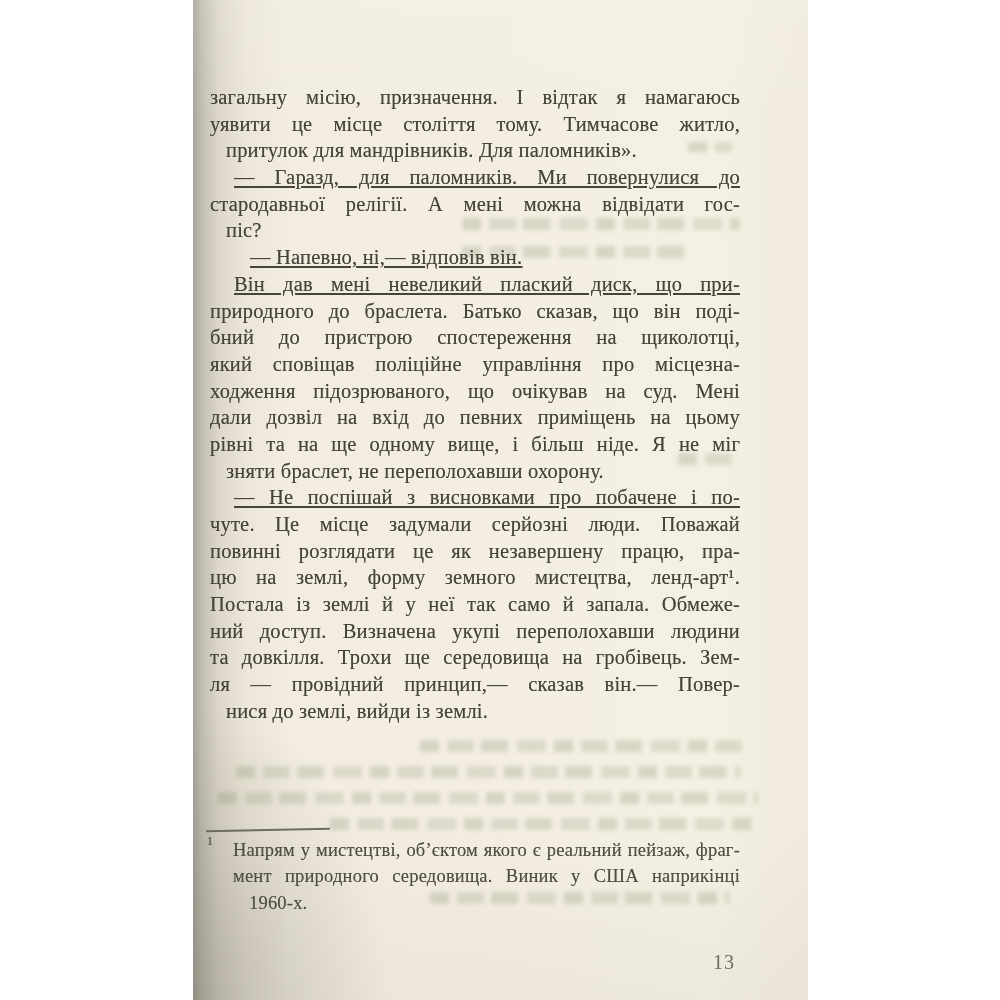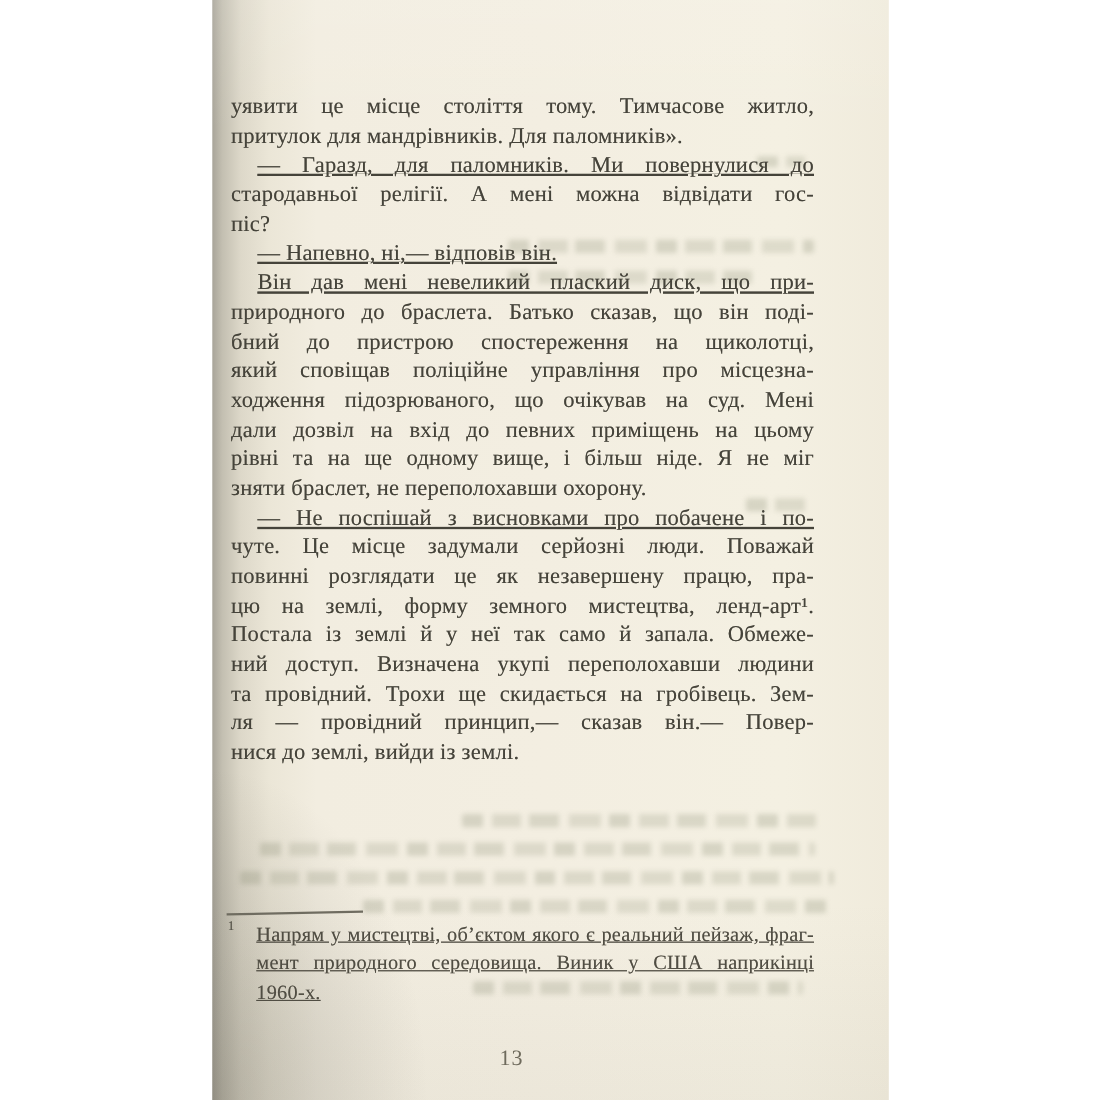--- a/index.html
+++ b/index.html
@@ -39,52 +39,52 @@
   }
   .para { margin: 0; }
   .line {
     height: 26.7px;
     line-height: 26.7px;
     text-align: justify;
     text-align-last: justify;
     white-space: nowrap;
     overflow: visible;
   }
-  .line.no-just { text-align-last: left; white-space: normal; }
+  .line.no-just { text-align-last: left; white-space: normal; margin-left: 16px; }
   .line.indent { padding-left: 24px; text-decoration: underline; }
   
   .footnote-rule {
     position: absolute;
     left: 206px; top: 829px;
     width: 124px; height: 2px;
     background: #6f6c60;
     transform: rotate(-1.2deg);
   }
   .footnote {
     position: absolute;
     left: 233px; top: 837px;
     width: 507px;
     color: #504d43;
     font-size: 18.5px;
     letter-spacing: 0.2px;
     text-shadow: 0 0 0.4px rgba(80,77,67,0.5);
   }
-  .footnote .line { height: 26.3px; line-height: 26.3px; text-decoration: underline; }
+  .footnote .line { height: 26.3px; line-height: 26.3px; }
   .footnote-marker {
     position: absolute;
     left: -26px; top: -3px;
     font-size: 12px;
     color: #56544a;
   }
   
   .page-number {
     position: absolute;
     left: 195px; top: 951px;
     width: 540px;
-    text-align: center;
+    text-align: right;
     font-size: 20px;
     color: #6e6a5c;
     letter-spacing: 1px;
   }
   
   .smudge {
     position: absolute;
     height: 12px;
     border-radius: 2px;
     filter: blur(2.2px);
@@ -118,20 +118,21 @@
   <div class="smudge s3"></div>
   <div class="smudge s4"></div>
   <div class="smudge s5"></div>
   <div class="smudge s6"></div>
   <div class="smudge s7"></div>
   <div class="smudge s8"></div>
   <div class="smudge s9"></div>
 
   <div class="body-text">
       <div class="para">
+        <div class="line">загальну місію, призначення. І відтак я намагаюсь</div>
         <div class="line">уявити це місце століття тому. Тимчасове житло,</div>
         <div class="line no-just">притулок для мандрівників. Для паломників».</div>
       </div>
       <div class="para">
         <div class="line indent">— Гаразд, для паломників. Ми повернулися до</div>
         <div class="line">стародавньої релігії. А мені можна відвідати гос-</div>
         <div class="line no-just">піс?</div>
       </div>
       <div class="para">
         <div class="line indent no-just">— Напевно, ні,— відповів він.</div>
@@ -146,21 +147,21 @@
         <div class="line">рівні та на ще одному вище, і більш ніде. Я не міг</div>
         <div class="line no-just">зняти браслет, не переполохавши охорону.</div>
       </div>
       <div class="para">
         <div class="line indent">— Не поспішай з висновками про побачене і по-</div>
         <div class="line">чуте. Це місце задумали серйозні люди. Поважай</div>
         <div class="line">повинні розглядати це як незавершену працю, пра-</div>
         <div class="line">цю на землі, форму земного мистецтва, ленд-арт¹.</div>
         <div class="line">Постала із землі й у неї так само й запала. Обмеже-</div>
         <div class="line">ний доступ. Визначена укупі переполохавши людини</div>
-        <div class="line">та провідний. Трохи ще скидається на гробівець. Зем-</div>
+        <div class="line">та довкілля. Трохи ще середовища на гробівець. Зем-</div>
         <div class="line">ля — провідний принцип,— сказав він.— Повер-</div>
         <div class="line no-just">нися до землі, вийди із землі.</div>
       </div>
     </div>
 
   <div class="footnote-rule"></div>
   <div class="footnote">
     <span class="footnote-marker">1</span>
     <div id="footnote-lines">
         <div class="line">Напрям у мистецтві, об’єктом якого є реальний пейзаж, фраг-</div>

